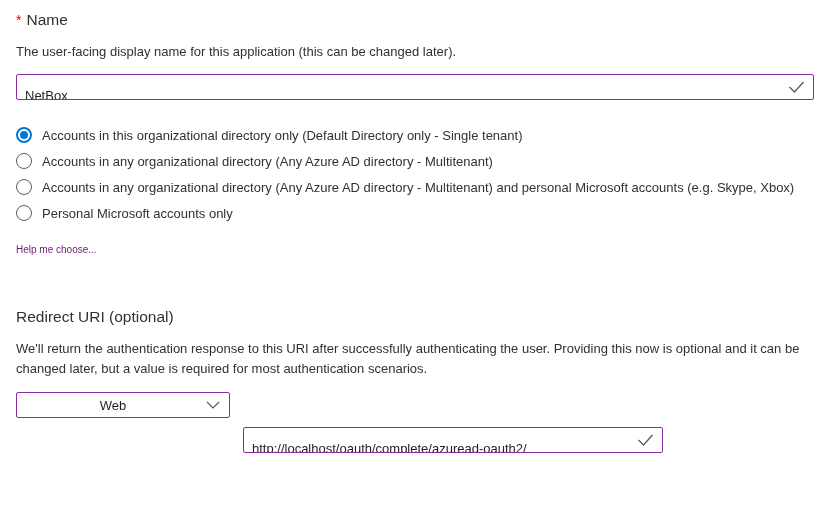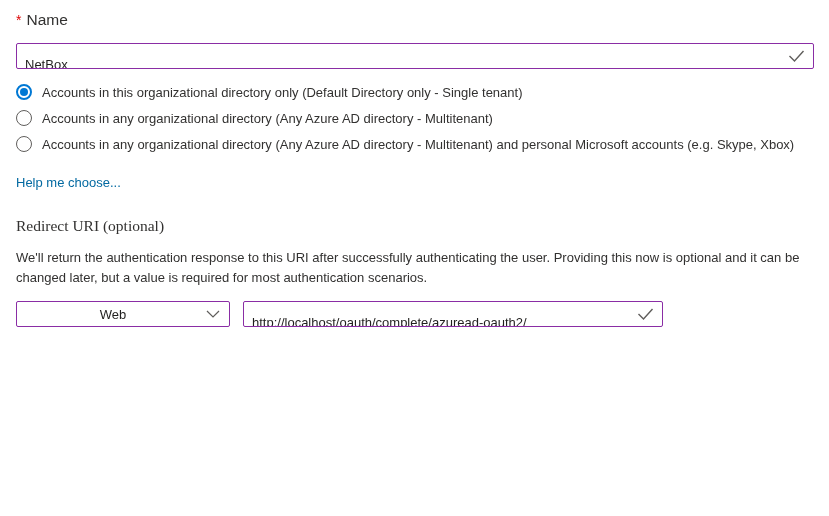--- a/index.html
+++ b/index.html
@@ -57,21 +57,21 @@
     position: absolute;
     right: 9px;
     top: 50%;
     transform: translateY(-50%);
     line-height: 0;
   }
 
   .account-title { margin-top: 43px; }
   .account-question { margin-top: 17px; }
 
-  .radio-group { margin-top: 10px; }
+  .radio-group { margin-top: 22px; }
   .radio-row {
     display: flex;
     align-items: center;
     height: 26px;
     cursor: pointer;
   }
   .radio {
     width: 16px;
     height: 16px;
     border: 1px solid #605e5c;
@@ -93,27 +93,27 @@
   .radio-label {
     margin-left: 10px;
     font-size: 13px;
     color: #323130;
     white-space: nowrap;
   }
 
   .help-link {
     display: inline-block;
     margin-top: 18px;
-    font-size: 13px;
-    color: #0369a1;
+    font-size: 10px;
+    color: #701a75;
     text-decoration: none;
     cursor: pointer;
   }
 
-  .redirect-title { margin-top: 25px; font-family: Liberation Serif, serif; }
+  .redirect-title { margin-top: 50px; }
   .redirect-desc {
     margin-top: 12px;
     max-width: 799px;
     line-height: 20px;
   }
 
   .redirect-controls {
     display: flex;
     margin-top: 13px;
     gap: 13px;
@@ -137,32 +137,34 @@
     position: absolute;
     right: 9px;
     top: 50%;
     transform: translateY(-50%);
     line-height: 0;
   }
   .uri-wrap {
     position: relative;
     width: 420px;
     height: 26px;
+    margin-top: 35px;
   }
 </style>
 </head>
 <body>
 
 <div class="page">
 
   
   <div class="section-title name-title">
     <span class="required-marker">*</span><span>Name</span>
   </div>
 
+  <div class="desc name-desc">The user-facing display name for this application (this can be changed later).</div>
 
   <div class="input-wrap">
     <input class="text-input" type="text" value="NetBox" style="">
     <span class="valid-check">
       <svg width="17" height="13" viewBox="0 0 17 13">
         <path d="M1.5 6.5 L6.5 11.5 L15.5 1.5" fill="none" stroke="#605e5c" stroke-width="1.4"></path>
       </svg>
     </span>
   </div>
 
@@ -174,20 +176,24 @@
       <span class="radio"></span>
       <span class="radio-label">Accounts in this organizational directory only (Default Directory only - Single tenant)</span>
     </div>
     <div class="radio-row">
       <span class="radio"></span>
       <span class="radio-label">Accounts in any organizational directory (Any Azure AD directory - Multitenant)</span>
     </div>
     <div class="radio-row">
       <span class="radio"></span>
       <span class="radio-label">Accounts in any organizational directory (Any Azure AD directory - Multitenant) and personal Microsoft accounts (e.g. Skype, Xbox)</span>
+    </div>
+    <div class="radio-row">
+      <span class="radio"></span>
+      <span class="radio-label">Personal Microsoft accounts only</span>
     </div>
   </div>
 
   <a class="help-link">Help me choose...</a>
 
   
   <div class="section-title redirect-title">Redirect URI (optional)</div>
 
   <div class="desc redirect-desc">We'll return the authentication response to this URI after successfully authenticating the user. Providing this now is optional and it can be changed later, but a value is required for most authentication scenarios.</div>
 

